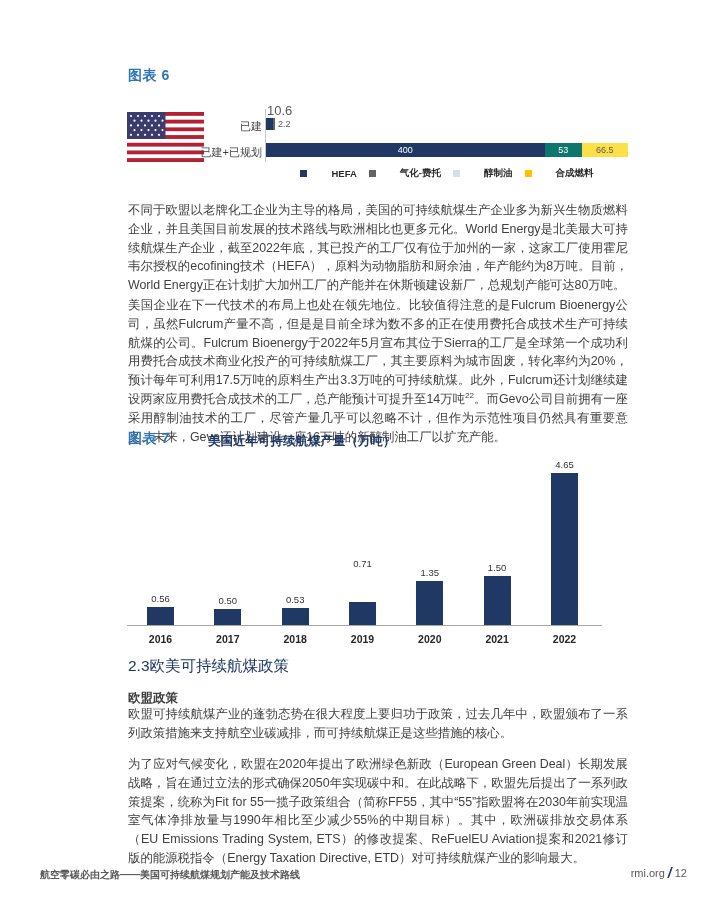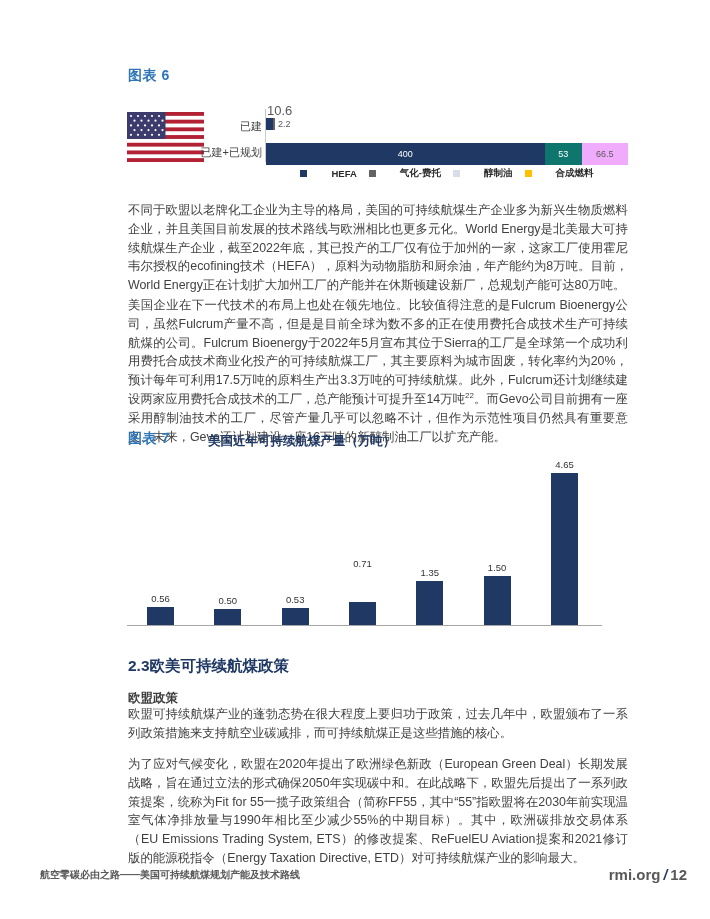--- a/index.html
+++ b/index.html
@@ -38,27 +38,27 @@
   .para sup { font-size:8px; vertical-align:super; line-height:0; }
 
   
   .c7-plot { border-bottom:1px solid #a6a6a6; }
   .c7col { position:absolute; bottom:0; width:67px; display:flex; flex-direction:column; align-items:center; justify-content:flex-start; }
   .c7val { font-size:9.5px; color:#333333; margin-bottom:3px; }
   .c7bar { width:27px; }
   .c7year { position:absolute; top:0; width:67px; text-align:center; font-size:10.5px; font-weight:700; color:#262626; }
 
   
-  .sec-heading { font-size:15.5px; font-weight:700; color:#1f3864; }
+  .sec-heading { font-size:15.5px; font-weight:400; color:#1f3864; }
   .sub-heading { font-size:12.5px; font-weight:700; color:#3f3f3f;font-family:Liberation Serif, serif; }
 
   
   .footer-left { font-size:10px; font-weight:600; color:#595959; }
   .footer-right { display:flex; align-items:center; gap:3px; }
-  .footer-site, .footer-page { font-size:15px; color:#595959;font-weight:bold; }
+  .footer-site, .footer-page { font-size:11px; color:#595959; }
   .footer-slash { font-size:14px; font-weight:800; font-style:italic; color:#1f3864; line-height:1; }
 </style>
 </head>
 <body>
 
 <div class="page">
 
   <div class="abs fig-label" style="left:128px; top:67px;">图表 6</div>
 
   <svg class="abs" style="left:127px; top:112px;" width="77" height="50" viewBox="0 0 77 50">
@@ -106,28 +106,28 @@
 
   <div class="abs c6-small-lbl" style="left:267px; top:104px;">10.6</div>
   <div class="abs c6-rowname" style="left:128px; top:119px; width:134px;">已建</div>
   <div class="abs c6-bar" style="left:266px; top:118px; height:12px; width:362px;">
     <div class="c6-seg s0" style="width: 7.4px; background: rgb(31, 56, 100);"></div>
     <div class="c6-seg s1" style="width: 1.5px; background: rgb(99, 99, 99);"></div>
     <span class="c6-side">2.2</span>
   </div>
 
   <div class="abs c6-rowname" style="left:128px; top:145px; width:134px;">已建+已规划</div>
-  <div class="abs c6-bar" style="left:266px; top:143px; height:22px; width:362px;">
+  <div class="abs c6-bar" style="left:266px; top:143px; height:14px; width:362px;">
     <div class="c6-seg s0" style="width: 278.7px; background: rgb(31, 56, 100);">
       <span class="lbl">400</span>
     </div>
     <div class="c6-seg s1" style="width: 36.9px; background: #0f766e;">
       <span class="lbl">53</span>
     </div>
-    <div class="c6-seg s2" style="width: 46.3px; background: #f0abfc;">
+    <div class="c6-seg s2" style="width: 46.3px; background: #fde047;">
       <span class="lbl">66.5</span>
     </div>
     <div class="c6-seg s3" style="width: 0px; background: rgb(255, 192, 0);"></div>
   </div>
 
   <div class="abs c6-legend" style="left:266px; top:167px; width:362px;">
     <span class="item">
       <i class="sw" style="background:#1f3864"></i>
       <span class="t">HEFA</span>
     </span>
@@ -174,20 +174,29 @@
         <div class="c7bar" style="height: 44px; background: rgb(31, 56, 100);"></div>
       </div>
       <div class="c7col" style="left: 336.6px;">
         <div class="c7val">1.50</div>
         <div class="c7bar" style="height: 48.9px; background: rgb(31, 56, 100);"></div>
       </div>
       <div class="c7col" style="left: 404px;">
         <div class="c7val">4.65</div>
         <div class="c7bar" style="height: 151.6px; background: rgb(31, 56, 100);"></div>
       </div>
+    </div>
+  <div id="c7xaxis" class="abs" style="left:127px; top:633px; width:475px; height:16px; position:absolute;">
+      <div class="c7year" style="left: 0px;">2016</div>
+      <div class="c7year" style="left: 67.3px;">2017</div>
+      <div class="c7year" style="left: 134.7px;">2018</div>
+      <div class="c7year" style="left: 202px;">2019</div>
+      <div class="c7year" style="left: 269.3px;">2020</div>
+      <div class="c7year" style="left: 336.6px;">2021</div>
+      <div class="c7year" style="left: 404px;">2022</div>
     </div>
 
   <div class="abs sec-heading" style="left:128px; top:656px;">2.3欧美可持续航煤政策</div>
   <div class="abs sub-heading" style="left:128px; top:690px;">欧盟政策</div>
   <div class="abs para" style="left:128px; top:705px;">欧盟可持续航煤产业的蓬勃态势在很大程度上要归功于政策，过去几年中，欧盟颁布了一系列政策措施来支持航空业碳减排，而可持续航煤正是这些措施的核心。</div>
   <div class="abs para" style="left:128px; top:755px;">为了应对气候变化，欧盟在2020年提出了欧洲绿色新政（European Green Deal）长期发展战略，旨在通过立法的形式确保2050年实现碳中和。在此战略下，欧盟先后提出了一系列政策提案，统称为Fit for 55一揽子政策组合（简称FF55，其中“55”指欧盟将在2030年前实现温室气体净排放量与1990年相比至少减少55%的中期目标）。其中，欧洲碳排放交易体系（EU Emissions Trading System, ETS）的修改提案、ReFuelEU Aviation提案和2021修订版的能源税指令（Energy Taxation Directive, ETD）对可持续航煤产业的影响最大。</div>
 
   <div class="abs footer-left" style="left:40px; top:868px;">航空零碳必由之路——美国可持续航煤规划产能及技术路线</div>
   <div class="abs footer-right" style="right:23px; top:866px;">
     <span class="footer-site">rmi.org</span>

